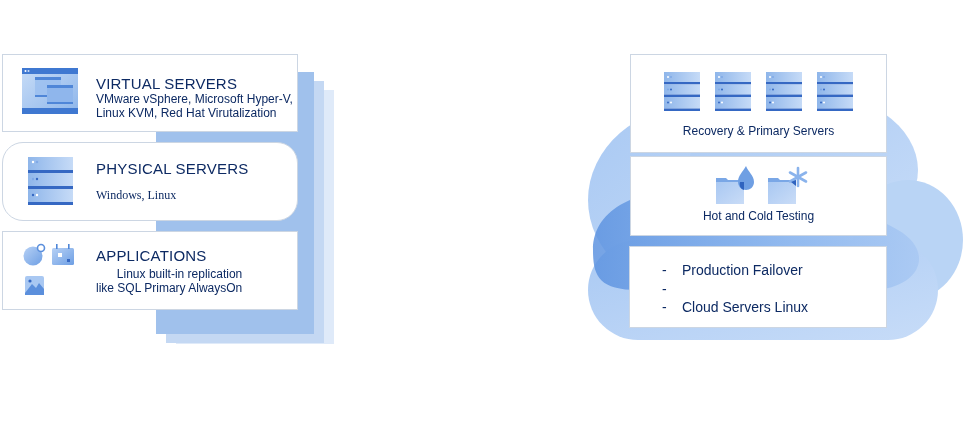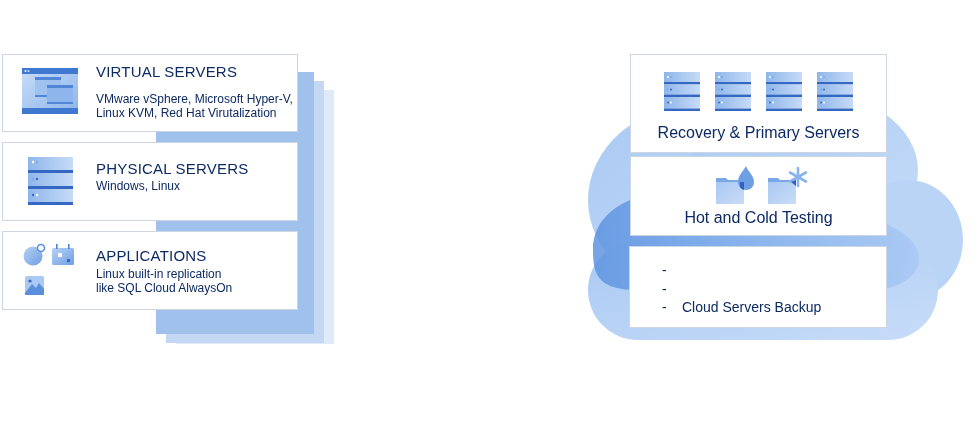--- a/index.html
+++ b/index.html
@@ -9,21 +9,21 @@
   .layer{position:absolute;}
   .layer1{left:156px;top:72px;width:158px;height:262px;background:#a0c1ec;}
   .layer2{left:166px;top:81px;width:158px;height:262px;background:#c4d8f3;}
   .layer3{left:176px;top:90px;width:158px;height:254px;background:#dfeaf9;}
   .card{position:absolute;left:2px;width:296px;background:#fff;border:1px solid #ccd6e3;box-sizing:border-box;}
   .card .icon{position:absolute;left:18px;}
   .card .title{position:absolute;left:93px;font-size:15px;color:#0d2a63;letter-spacing:0.2px;}
   .card .sub{position:absolute;left:93px;font-size:12px;line-height:14px;color:#0d2a63;}
   
   .rcard{position:absolute;background:#fff;border:1px solid #ccd6e3;box-sizing:border-box;}
-  .rtitle{position:absolute;width:100%;text-align:center;font-size:16px;color:#0d2a63;}
+  .rtitle{position:absolute;width:100%;text-align:center;font-size:12px;color:#0d2a63;}
   .bullets{position:absolute;left:32px;top:14px;font-size:14px;line-height:18.5px;color:#0d2a63;margin:0;padding:0;list-style:none;}
   .bullets li{display:flex;}
   .bullets .dash{width:20px;display:inline-block;}
 </style>
 </head>
 <body>
 
 <div class="layer layer3"></div>
 <div class="layer layer2"></div>
 <div class="layer layer1"></div>
@@ -43,28 +43,28 @@
       <circle cx="4.5" cy="4" r="1" fill="#fff"></circle>
         <circle cx="7.5" cy="4" r="1" fill="#cfe0f7"></circle>
       <rect x="14" y="10" width="26" height="20" fill="#9cc0ef" opacity="0.9"></rect>
       <rect x="14" y="10" width="26" height="3" fill="#4f86d8"></rect>
       <rect x="14" y="28" width="26" height="2" fill="#4f86d8"></rect>
       <rect x="26" y="18" width="26" height="19" fill="#8fb6ec"></rect>
       <rect x="26" y="18" width="26" height="3" fill="#4f86d8"></rect>
       <rect x="26" y="35" width="26" height="2" fill="#4f86d8"></rect>
     </svg>
   </div>
-  <div class="title" style="top:8px;">VIRTUAL SERVERS</div>
+  <div class="title" style="top:20px;">VIRTUAL SERVERS</div>
   <div class="sub" style="top:37px;">
     <div>VMware vSphere, Microsoft Hyper-V,</div>
     <div>Linux KVM, Red Hat Virutalization</div>
   </div>
 </div>
 
-<div class="card" style="top:142px;height:79px;">
+<div class="card" style="top:142px;height:79px;border-radius:21px;">
   <div class="icon" style="left:25px;top:14px;">
     <svg width="45" height="48" viewBox="0 0 45 48">
       <defs>
         <linearGradient id="sg" x1="0" y1="0" x2="1" y2="0">
           <stop offset="0" stop-color="#8fb6ea"></stop>
             <stop offset="1" stop-color="#c6dbf7"></stop>
         </linearGradient>
       </defs>
       <rect x="0" y="0" width="45" height="13" fill="url(#sg)"></rect>
       <rect x="0" y="13" width="45" height="3" fill="#3568c3"></rect>
@@ -74,26 +74,26 @@
       <rect x="0" y="45" width="45" height="3" fill="#3568c3"></rect>
       <circle cx="5" cy="5" r="1.2" fill="#fff"></circle>
         <circle cx="9" cy="5" r="1.2" fill="#7fa8e6"></circle>
       <circle cx="5" cy="22" r="1.2" fill="#7fa8e6"></circle>
         <circle cx="9" cy="22" r="1.2" fill="#3568c3"></circle>
       <circle cx="5" cy="38" r="1.2" fill="#3568c3"></circle>
         <circle cx="9" cy="38" r="1.2" fill="#fff"></circle>
     </svg>
   </div>
   <div class="title" style="top:17px;">PHYSICAL SERVERS</div>
-  <div class="sub" style="top:36px;font-size:12px;">
+  <div class="sub" style="top:45px;font-size:12px;font-family:Liberation Serif, serif;">
     <div>Windows, Linux</div>
   </div>
 </div>
 
-<div class="card" style="top:231px;height:79px;">
+<div class="card" style="top:231px;height:79px;text-align:right;">
   <div class="icon" style="left:20px;top:11px;">
     <svg width="56" height="54" viewBox="0 0 56 54">
       <defs>
         <linearGradient id="ag" x1="0" y1="0" x2="1" y2="1">
           <stop offset="0" stop-color="#b7d1f5"></stop>
             <stop offset="1" stop-color="#6e9fe4"></stop>
         </linearGradient>
       </defs>
 
       <g>
@@ -112,21 +112,21 @@
       <g>
         <rect x="2" y="33" width="19" height="19" rx="2" fill="#a9c8f2"></rect>
         <path d="M2 50 L9 41 L13 45 L16 40 L21 46 L21 52 L2 52 Z" fill="#5b8fdc"></path>
         <circle cx="7" cy="38" r="1.6" fill="#3568c3"></circle>
       </g>
     </svg>
   </div>
   <div class="title" style="top:15px;">APPLICATIONS</div>
   <div class="sub" style="top:35px;">
     <div>Linux built-in replication</div>
-    <div>like SQL Cloud AlwaysOn</div>
+    <div>like SQL Primary AlwaysOn</div>
   </div>
 </div>
 
 <svg class="abs" style="left:578px;top:90px;" width="390" height="265" viewBox="0 0 390 265">
   <defs>
     <linearGradient id="cg1" x1="0" y1="0" x2="1" y2="1">
       <stop offset="0" stop-color="#a9c9f3"></stop>
         <stop offset="1" stop-color="#c7dcf8"></stop>
     </linearGradient>
     <linearGradient id="cg2" x1="0" y1="0" x2="1" y2="0">
@@ -239,22 +239,23 @@
       <path d="M28 22 L28 16 L23 18 Z" fill="#2f63bf"></path>
     </svg>
   </div>
   <div class="rtitle" style="top:52px;">Hot and Cold Testing</div>
 </div>
 
 <div class="rcard" style="left:629px;top:246px;width:258px;height:82px;">
   <ul class="bullets">
     <li>
         <span class="dash">-</span>
+        <span>Production Failover</span>
       </li>
     <li>
         <span class="dash">-</span>
       </li>
     <li>
         <span class="dash">-</span>
-        <span>Cloud Servers Backup</span>
+        <span>Cloud Servers Linux</span>
       </li>
   </ul>
 </div>
 
 </body></html>

